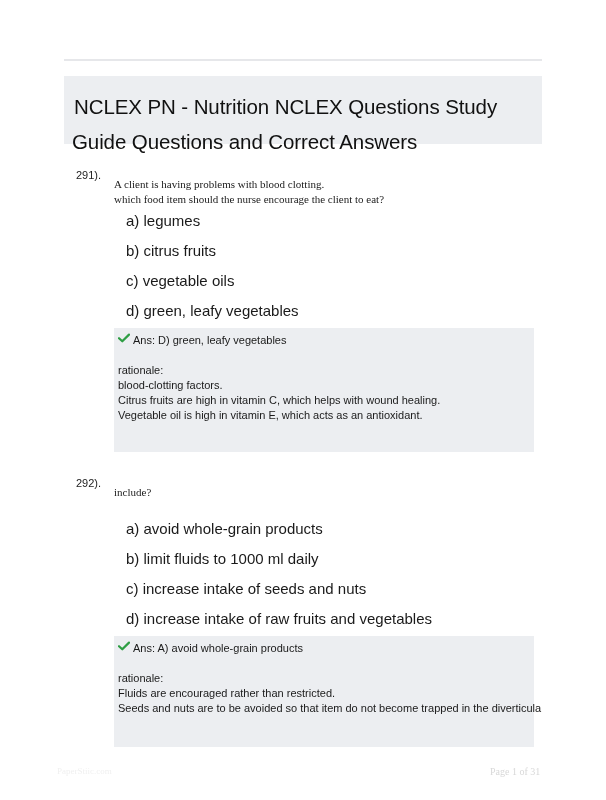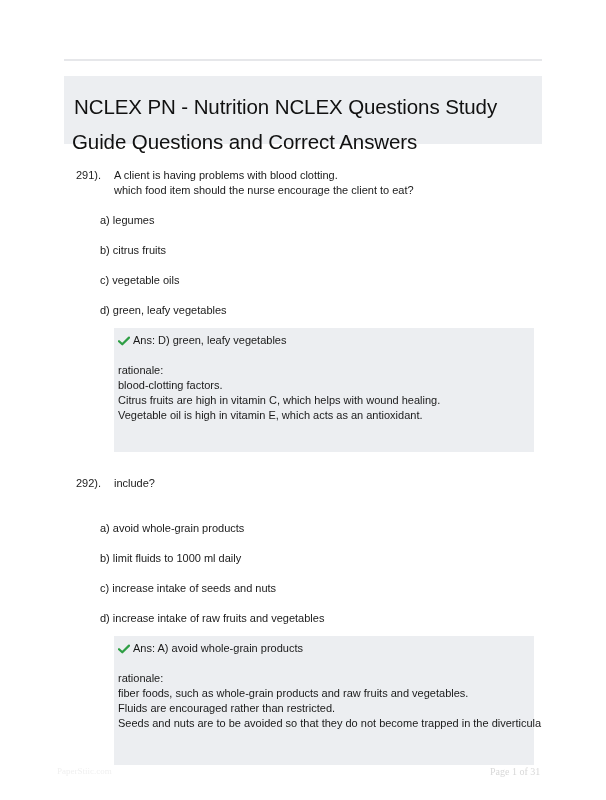--- a/index.html
+++ b/index.html
@@ -58,43 +58,42 @@
       text-align: right;
     }
     .q-text {
       position: absolute;
       left: 114px;
       width: 420px;
       font-size: 11px;
       line-height: 15px;
       color: #1a1a1a;
     }
-    .q-stem { top: 0; }
+    .q-stem { top: 9px; font-family: Liberation Serif, serif; }
     .option {
       position: absolute;
-      left: 100px;
-      font-size: 11px;
+      left: 126px;
+      font-size: 15px;
       line-height: 15px;
       color: #1a1a1a;
       white-space: nowrap;
     }
     .answer-box {
       position: absolute;
       left: 114px;
       width: 420px;
       background: #eceef1;
       box-sizing: border-box;
       padding: 4px 4px 4px 4px;
       font-size: 11px;
       line-height: 15px;
       color: #1a1a1a;
     }
     .ans-line {
       display: flex;
-      align-items: center;
       white-space: nowrap;
     }
     .check-icon {
       display: inline-block;
       width: 12px;
       height: 10px;
       margin-right: 3px;
     }
     .gap { height: 15px; }
     .rline { white-space: nowrap; }
@@ -155,29 +154,28 @@
 <div class="question" style="top:476px;">
   <div class="q-num">292).</div>
   <div class="q-text q-stem">
     <div>include?</div>
   </div>
   <div class="option" style="top:45px;">a) avoid whole-grain products</div>
   <div class="option" style="top:75px;text-align:right;">b) limit fluids to 1000 ml daily</div>
   <div class="option" style="top:105px;">c) increase intake of seeds and nuts</div>
   <div class="option" style="top:135px;">d) increase intake of raw fruits and vegetables</div>
 
-  <div class="answer-box" style="top:160px; height:129px; padding-top:5px;">
+  <div class="answer-box" style="top:160px; height:111px; padding-top:5px;">
     <div class="ans-line">
       <svg class="check-icon" viewBox="0 0 12 10">
         <path d="M1 5.2 L4.3 8.3 L11 1.6" fill="none" stroke="#2e9e44" stroke-width="2.2" stroke-linecap="round" stroke-linejoin="round"></path>
       </svg>
       <span>Ans: A) avoid whole-grain products</span>
     </div>
     <div class="gap"></div>
     <div class="rline">rationale:</div>
-    <div class="rline">fiber foods, such as whole-grain products and raw fruits and vegetables.</div>
     <div class="rline">Fluids are encouraged rather than restricted.</div>
-    <div class="rline">Seeds and nuts are to be avoided so that they do not become trapped in the diverticula</div>
+    <div class="rline">Seeds and nuts are to be avoided so that item do not become trapped in the diverticula</div>
   </div>
 </div>
 
 <div class="footer-left">PaperStiic.com</div>
 <div class="footer-right">Page 1 of 31</div>
 
 </body></html>

